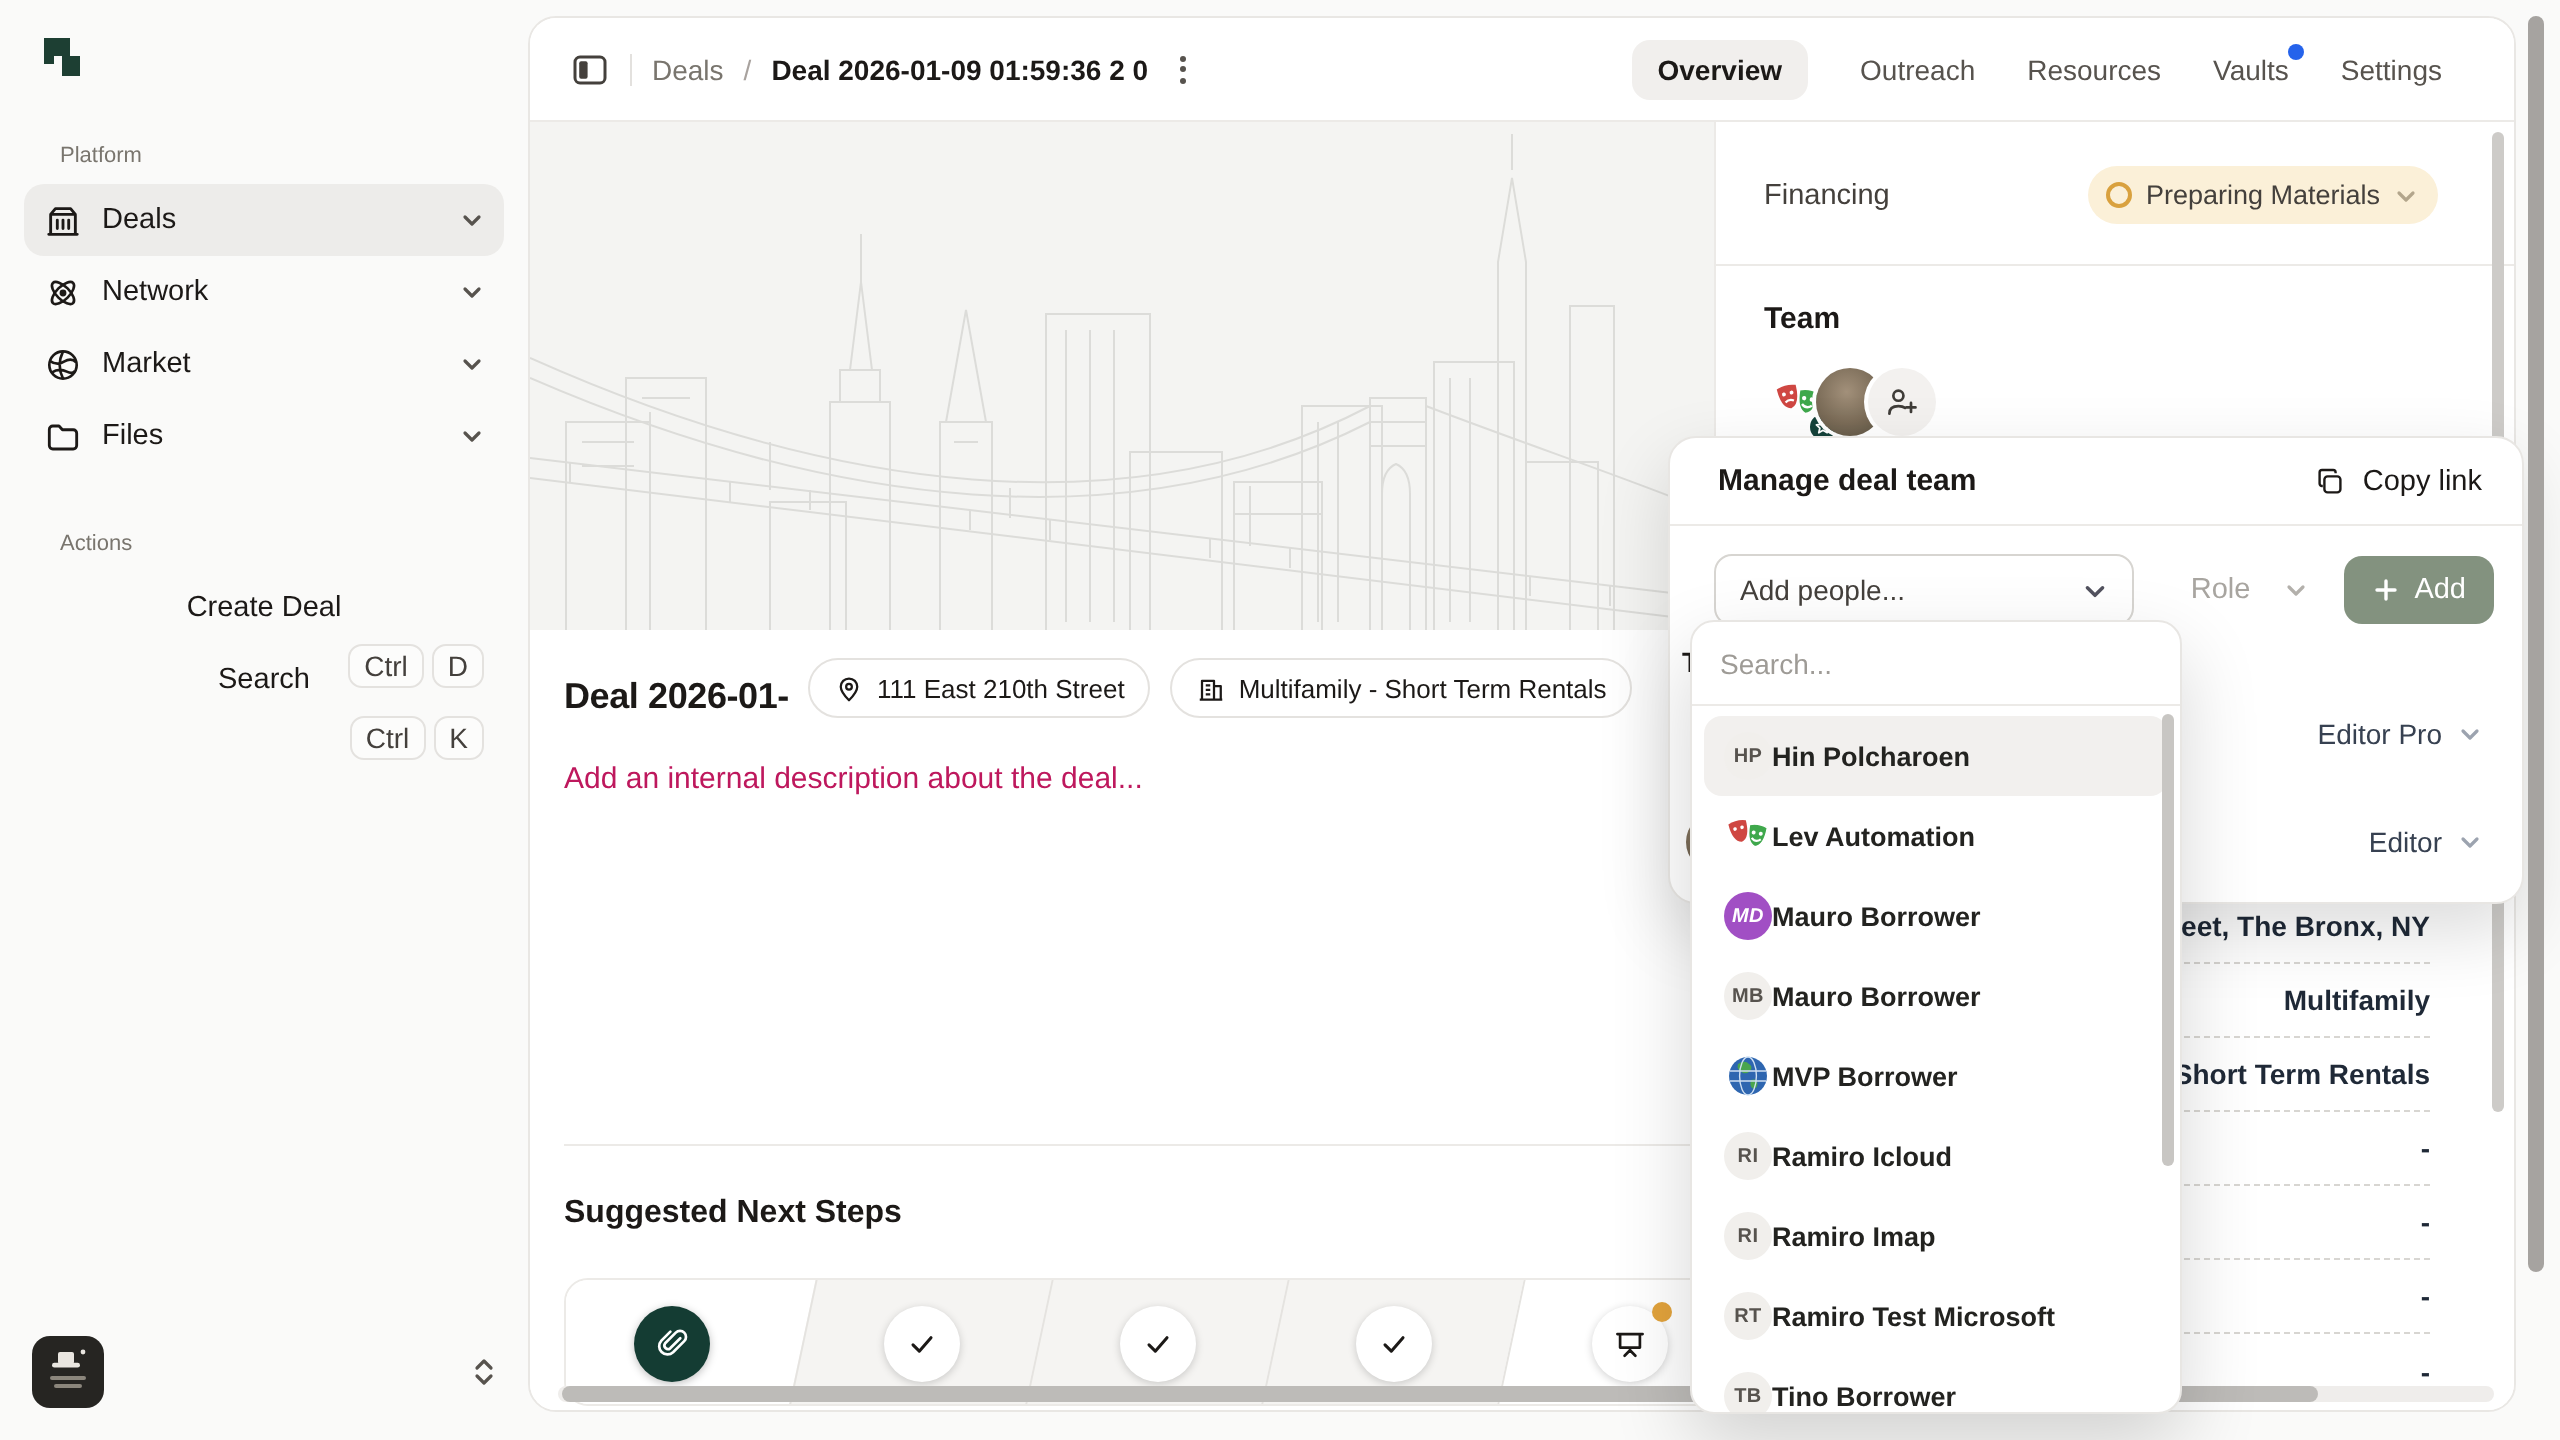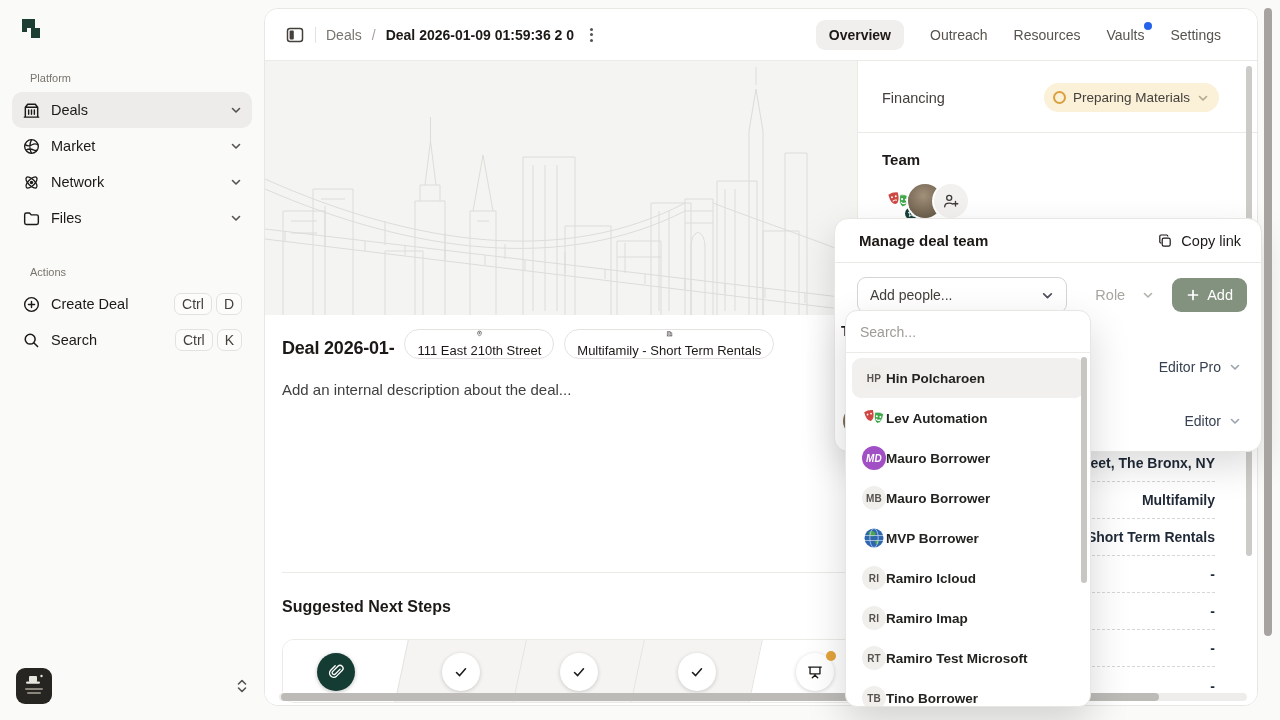--- a/index.html
+++ b/index.html
@@ -8,21 +8,21 @@
   .stage { position:relative; width:1280px; height:720px; background:#fafaf9; overflow:hidden; }
 
   
   .sidebar { position:absolute; left:0; top:0; width:264px; height:720px; padding:16px 12px; }
   .logo { width:26px; height:26px; margin-left:6px; }
   .side-label { font-size:11px; color:#79756e; margin:30px 18px 8px; }
   .nav-item { height:36px; display:flex; align-items:center; gap:10px; padding:0 10px; border-radius:10px;
               font-size:14.5px; font-weight:500; color:#1c1917; cursor:pointer; }
   .nav-item.active { background:#edecea; }
   .nav-item .chev { margin-left:auto; color:#57534e; }
-  .action-row { height:36px; display:flex; align-items:center; gap:10px; padding:0 10px; border-radius:10px; font-size:14.5px; font-weight:500; }
+  .action-row { height:36px; display:flex; align-items:center; gap:10px; padding:0 10px; border-radius:10px; font-size:14.5px; font-weight:500;flex-direction:column; }
   .kbd-group { margin-left:auto; display:flex; gap:4px; }
   .kbd { font-size:14px; color:#44403c; background:#fcfcfb; border:1px solid #e4e2df; border-radius:7px; padding:2px 7px; }
   .user { position:absolute; left:12px; right:12px; bottom:12px; display:flex; align-items:center; gap:10px; padding:4px; border-radius:10px; cursor:pointer; }
   .user-avatar { width:36px; height:36px; border-radius:9px; background:#262522; position:relative; flex:none; }
   .user-name { font-size:14.5px; font-weight:700; line-height:1.25; }
   .user-email { font-size:12.5px; color:#79756e; }
   .user .chev-ud { margin-left:auto; color:#57534e; }
 
   
   .card { position:absolute; left:264px; top:8px; width:994px; height:698px; background:#fff;
@@ -39,22 +39,22 @@
   .tab.active { background:#f1efed; color:#1c1917; font-weight:700; padding:7px 13px; border-radius:9px; }
   .tab .dot { position:absolute; top:2px; right:-8px; width:8px; height:8px; border-radius:50%; background:#2563eb; }
 
   .content { position:absolute; left:0; top:52px; right:0; bottom:0; display:flex; }
   .left-col { width:592px; flex:none; position:relative; background:#fff; }
   .banner { height:254px; background:#f4f4f2; overflow:hidden; }
   .banner svg { display:block; width:100%; height:100%; }
   .title-row { position:absolute; top:268px; left:17px; right:4px; display:flex; align-items:flex-end; gap:10px; }
   .deal-h1 { font-size:18px; font-weight:700; letter-spacing:-.2px; white-space:nowrap; }
   .chip { height:30px; display:flex; align-items:center; gap:6px; padding:0 12px; border:1px solid #e4e2df;
-          border-radius:15px; background:#fff; font-size:13px; font-weight:500; white-space:nowrap; cursor:pointer;flex-direction:column; }
-  .desc { position:absolute; top:320px; left:17px; font-size:15px; color:#404040; cursor:text; }
+          border-radius:15px; background:#fff; font-size:13px; font-weight:500; white-space:nowrap; cursor:pointer; }
+  .desc { position:absolute; top:320px; left:17px; font-size:15px; color:#be185d; cursor:text; }
   .steps-divider { position:absolute; top:511px; left:17px; right:0; height:1px; background:#eceae7; }
   .steps-title { position:absolute; top:537px; left:17px; font-size:16px; font-weight:700; }
   .stepper { position:absolute; top:578px; left:17px; width:578px; height:64px; border:1px solid #eceae7;
              border-radius:12px; overflow:hidden; display:flex; background:#fff; }
   .seg { flex:none; width:118px; height:64px; transform:skewX(-12deg); display:flex; align-items:center; justify-content:center; background:#fff; }
   .seg + .seg { border-left:1px solid #e5e3e0; }
   .seg.gray { background:#f5f4f2; }
   .seg:first-child { width:130px; margin-left:-12px; }
   .seg-inner { transform:skewX(12deg); position:relative; }
   .step-circle { width:38px; height:38px; border-radius:50%; background:#fff; box-shadow:0 1px 4px rgba(0,0,0,.18);
@@ -147,35 +147,35 @@
       <svg class="ic" width="19" height="19" viewBox="0 0 20 20" fill="none" stroke="#1c1917" stroke-width="1.5" stroke-linecap="round" stroke-linejoin="round">
           <path d="M3.5 17 V6.5 h13 V17 M2.5 17 h15 M3.5 6.5 L6 3.5 h8 L16.5 6.5 M7 9.5 v4.5 M10 9.5 v4.5 M13 9.5 v4.5"></path>
         </svg>
       <span>Deals</span>
       <svg class="ic chev" width="12" height="12" viewBox="0 0 12 12" fill="none" stroke="currentColor" stroke-width="1.6" stroke-linecap="round" stroke-linejoin="round">
           <path d="M2.5 4.5 L6 8 L9.5 4.5"></path>
         </svg>
     </div>
     <div class="nav-item">
       <svg class="ic" width="19" height="19" viewBox="0 0 20 20" fill="none" stroke="#1c1917" stroke-width="1.4">
-          <circle cx="10" cy="10" r="7.2"></circle>
-          <path d="M3.2 8 Q7 10.5 10.5 8.2 Q14.5 6 16.9 8.6 M4 14 Q8 11.5 12 13.5 Q15 15 16.2 13.2 M10 2.8 Q6.5 10 10 17.2"></path>
-        </svg>
-      <span>Market</span>
-      <svg class="ic chev" width="12" height="12" viewBox="0 0 12 12" fill="none" stroke="currentColor" stroke-width="1.6" stroke-linecap="round" stroke-linejoin="round">
-          <path d="M2.5 4.5 L6 8 L9.5 4.5"></path>
-        </svg>
-    </div>
-    <div class="nav-item">
-      <svg class="ic" width="19" height="19" viewBox="0 0 20 20" fill="none" stroke="#1c1917" stroke-width="1.4">
           <circle cx="10" cy="10" r="1.8" fill="#1c1917" stroke="none"></circle>
           <ellipse cx="10" cy="10" rx="7.5" ry="3.4" transform="rotate(45 10 10)"></ellipse>
           <ellipse cx="10" cy="10" rx="7.5" ry="3.4" transform="rotate(-45 10 10)"></ellipse>
         </svg>
       <span>Network</span>
+      <svg class="ic chev" width="12" height="12" viewBox="0 0 12 12" fill="none" stroke="currentColor" stroke-width="1.6" stroke-linecap="round" stroke-linejoin="round">
+          <path d="M2.5 4.5 L6 8 L9.5 4.5"></path>
+        </svg>
+    </div>
+    <div class="nav-item">
+      <svg class="ic" width="19" height="19" viewBox="0 0 20 20" fill="none" stroke="#1c1917" stroke-width="1.4">
+          <circle cx="10" cy="10" r="7.2"></circle>
+          <path d="M3.2 8 Q7 10.5 10.5 8.2 Q14.5 6 16.9 8.6 M4 14 Q8 11.5 12 13.5 Q15 15 16.2 13.2 M10 2.8 Q6.5 10 10 17.2"></path>
+        </svg>
+      <span>Market</span>
       <svg class="ic chev" width="12" height="12" viewBox="0 0 12 12" fill="none" stroke="currentColor" stroke-width="1.6" stroke-linecap="round" stroke-linejoin="round">
           <path d="M2.5 4.5 L6 8 L9.5 4.5"></path>
         </svg>
     </div>
     <div class="nav-item">
       <svg class="ic" width="19" height="19" viewBox="0 0 20 20" fill="none" stroke="#1c1917" stroke-width="1.5" stroke-linejoin="round">
           <path d="M2.8 6 a1.8 1.8 0 0 1 1.8-1.8 h3.3 l1.8 2 h5.7 a1.8 1.8 0 0 1 1.8 1.8 v6.5 a1.8 1.8 0 0 1-1.8 1.8 H4.6 a1.8 1.8 0 0 1-1.8-1.8 z"></path>
         </svg>
       <span>Files</span>
       <svg class="ic chev" width="12" height="12" viewBox="0 0 12 12" fill="none" stroke="currentColor" stroke-width="1.6" stroke-linecap="round" stroke-linejoin="round">

